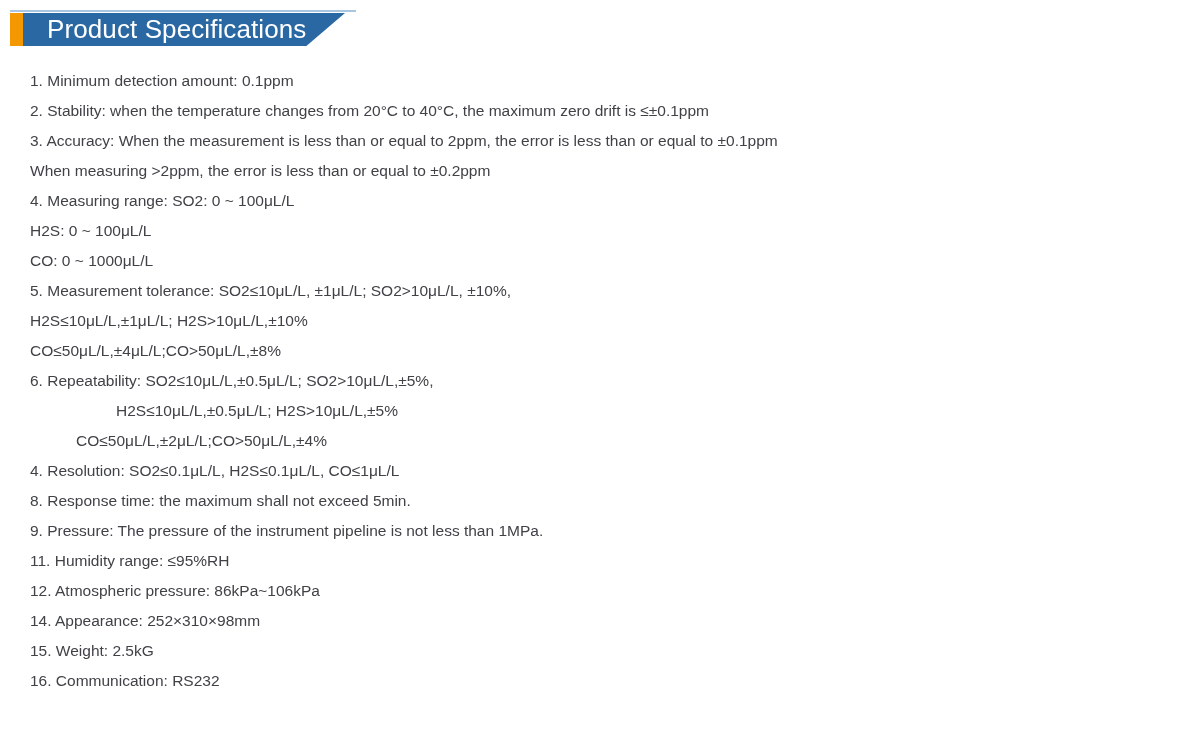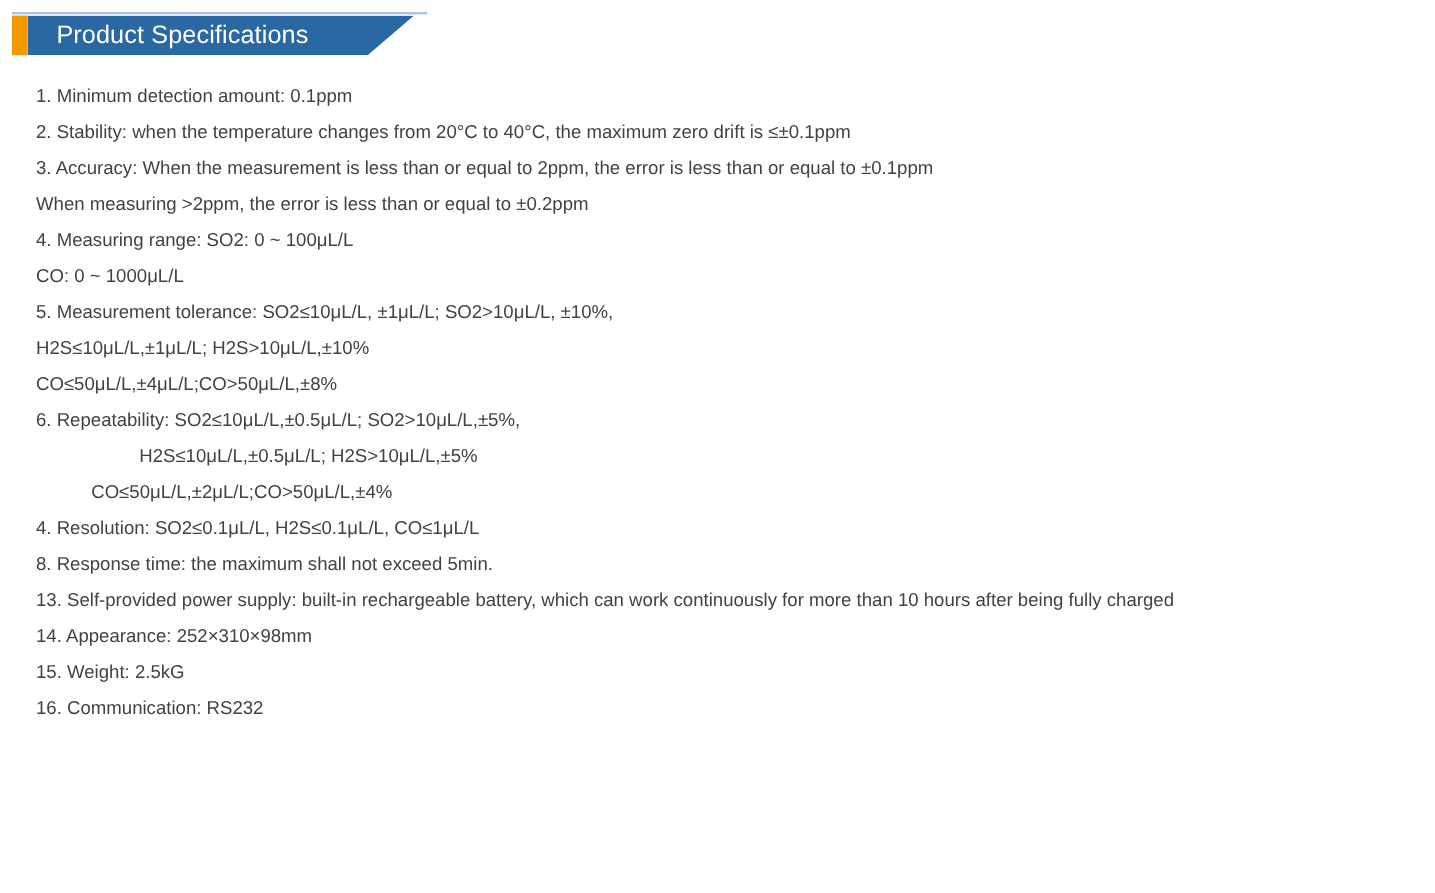--- a/index.html
+++ b/index.html
@@ -48,21 +48,21 @@
     background: #2a68a4;
     -webkit-clip-path: polygon(0 0, 100% 0, 88% 100%, 0 100%);
     clip-path: polygon(0 0, 100% 0, 88% 100%, 0 100%);
   }
   .banner-title {
     position: absolute;
     left: 47px;
     top: 3px;
     height: 23px;
     line-height: 33px;
-    font-size: 21px;
+    font-size: 26px;
     color: #ffffff;
     white-space: nowrap;
     letter-spacing: 0.1px;
     text-align: center;
   }
 
   
   .spec-list {
     margin: 16px;
     padding: 0;
@@ -92,26 +92,29 @@
   <div class="banner-body"></div>
   <div class="banner-title">Product Specifications</div>
 </div>
 
 <ul class="spec-list">
     <li class="spec-line">1. Minimum detection amount: 0.1ppm</li>
     <li class="spec-line">2. Stability: when the temperature changes from 20°C to 40°C, the maximum zero drift is ≤±0.1ppm</li>
     <li class="spec-line">3. Accuracy: When the measurement is less than or equal to 2ppm, the error is less than or equal to ±0.1ppm</li>
     <li class="spec-line">When measuring &gt;2ppm, the error is less than or equal to ±0.2ppm</li>
     <li class="spec-line">4. Measuring range: SO2: 0 ~ 100μL/L</li>
+    <li class="spec-line">H2S: 0 ~ 100μL/L</li>
     <li class="spec-line">CO: 0 ~ 1000μL/L</li>
     <li class="spec-line">5. Measurement tolerance: SO2≤10μL/L, ±1μL/L; SO2&gt;10μL/L, ±10%,</li>
     <li class="spec-line">H2S≤10μL/L,±1μL/L; H2S&gt;10μL/L,±10%</li>
     <li class="spec-line">CO≤50μL/L,±4μL/L;CO&gt;50μL/L,±8%</li>
     <li class="spec-line">6. Repeatability: SO2≤10μL/L,±0.5μL/L; SO2&gt;10μL/L,±5%,</li>
     <li class="spec-line indent-a">H2S≤10μL/L,±0.5μL/L; H2S&gt;10μL/L,±5%</li>
     <li class="spec-line indent-b">CO≤50μL/L,±2μL/L;CO&gt;50μL/L,±4%</li>
     <li class="spec-line">4. Resolution: SO2≤0.1μL/L, H2S≤0.1μL/L, CO≤1μL/L</li>
     <li class="spec-line">8. Response time: the maximum shall not exceed 5min.</li>
-    <li class="spec-line">13. Self-provided power supply: built-in rechargeable battery, which can work continuously for more than 10 hours after being fully charged</li>
+    <li class="spec-line">9. Pressure: The pressure of the instrument pipeline is not less than 1MPa.</li>
+    <li class="spec-line">11. Humidity range: ≤95%RH</li>
+    <li class="spec-line">12. Atmospheric pressure: 86kPa~106kPa</li>
     <li class="spec-line">14. Appearance: 252×310×98mm</li>
     <li class="spec-line">15. Weight: 2.5kG</li>
     <li class="spec-line">16. Communication: RS232</li>
   </ul>
 
 </body></html>

